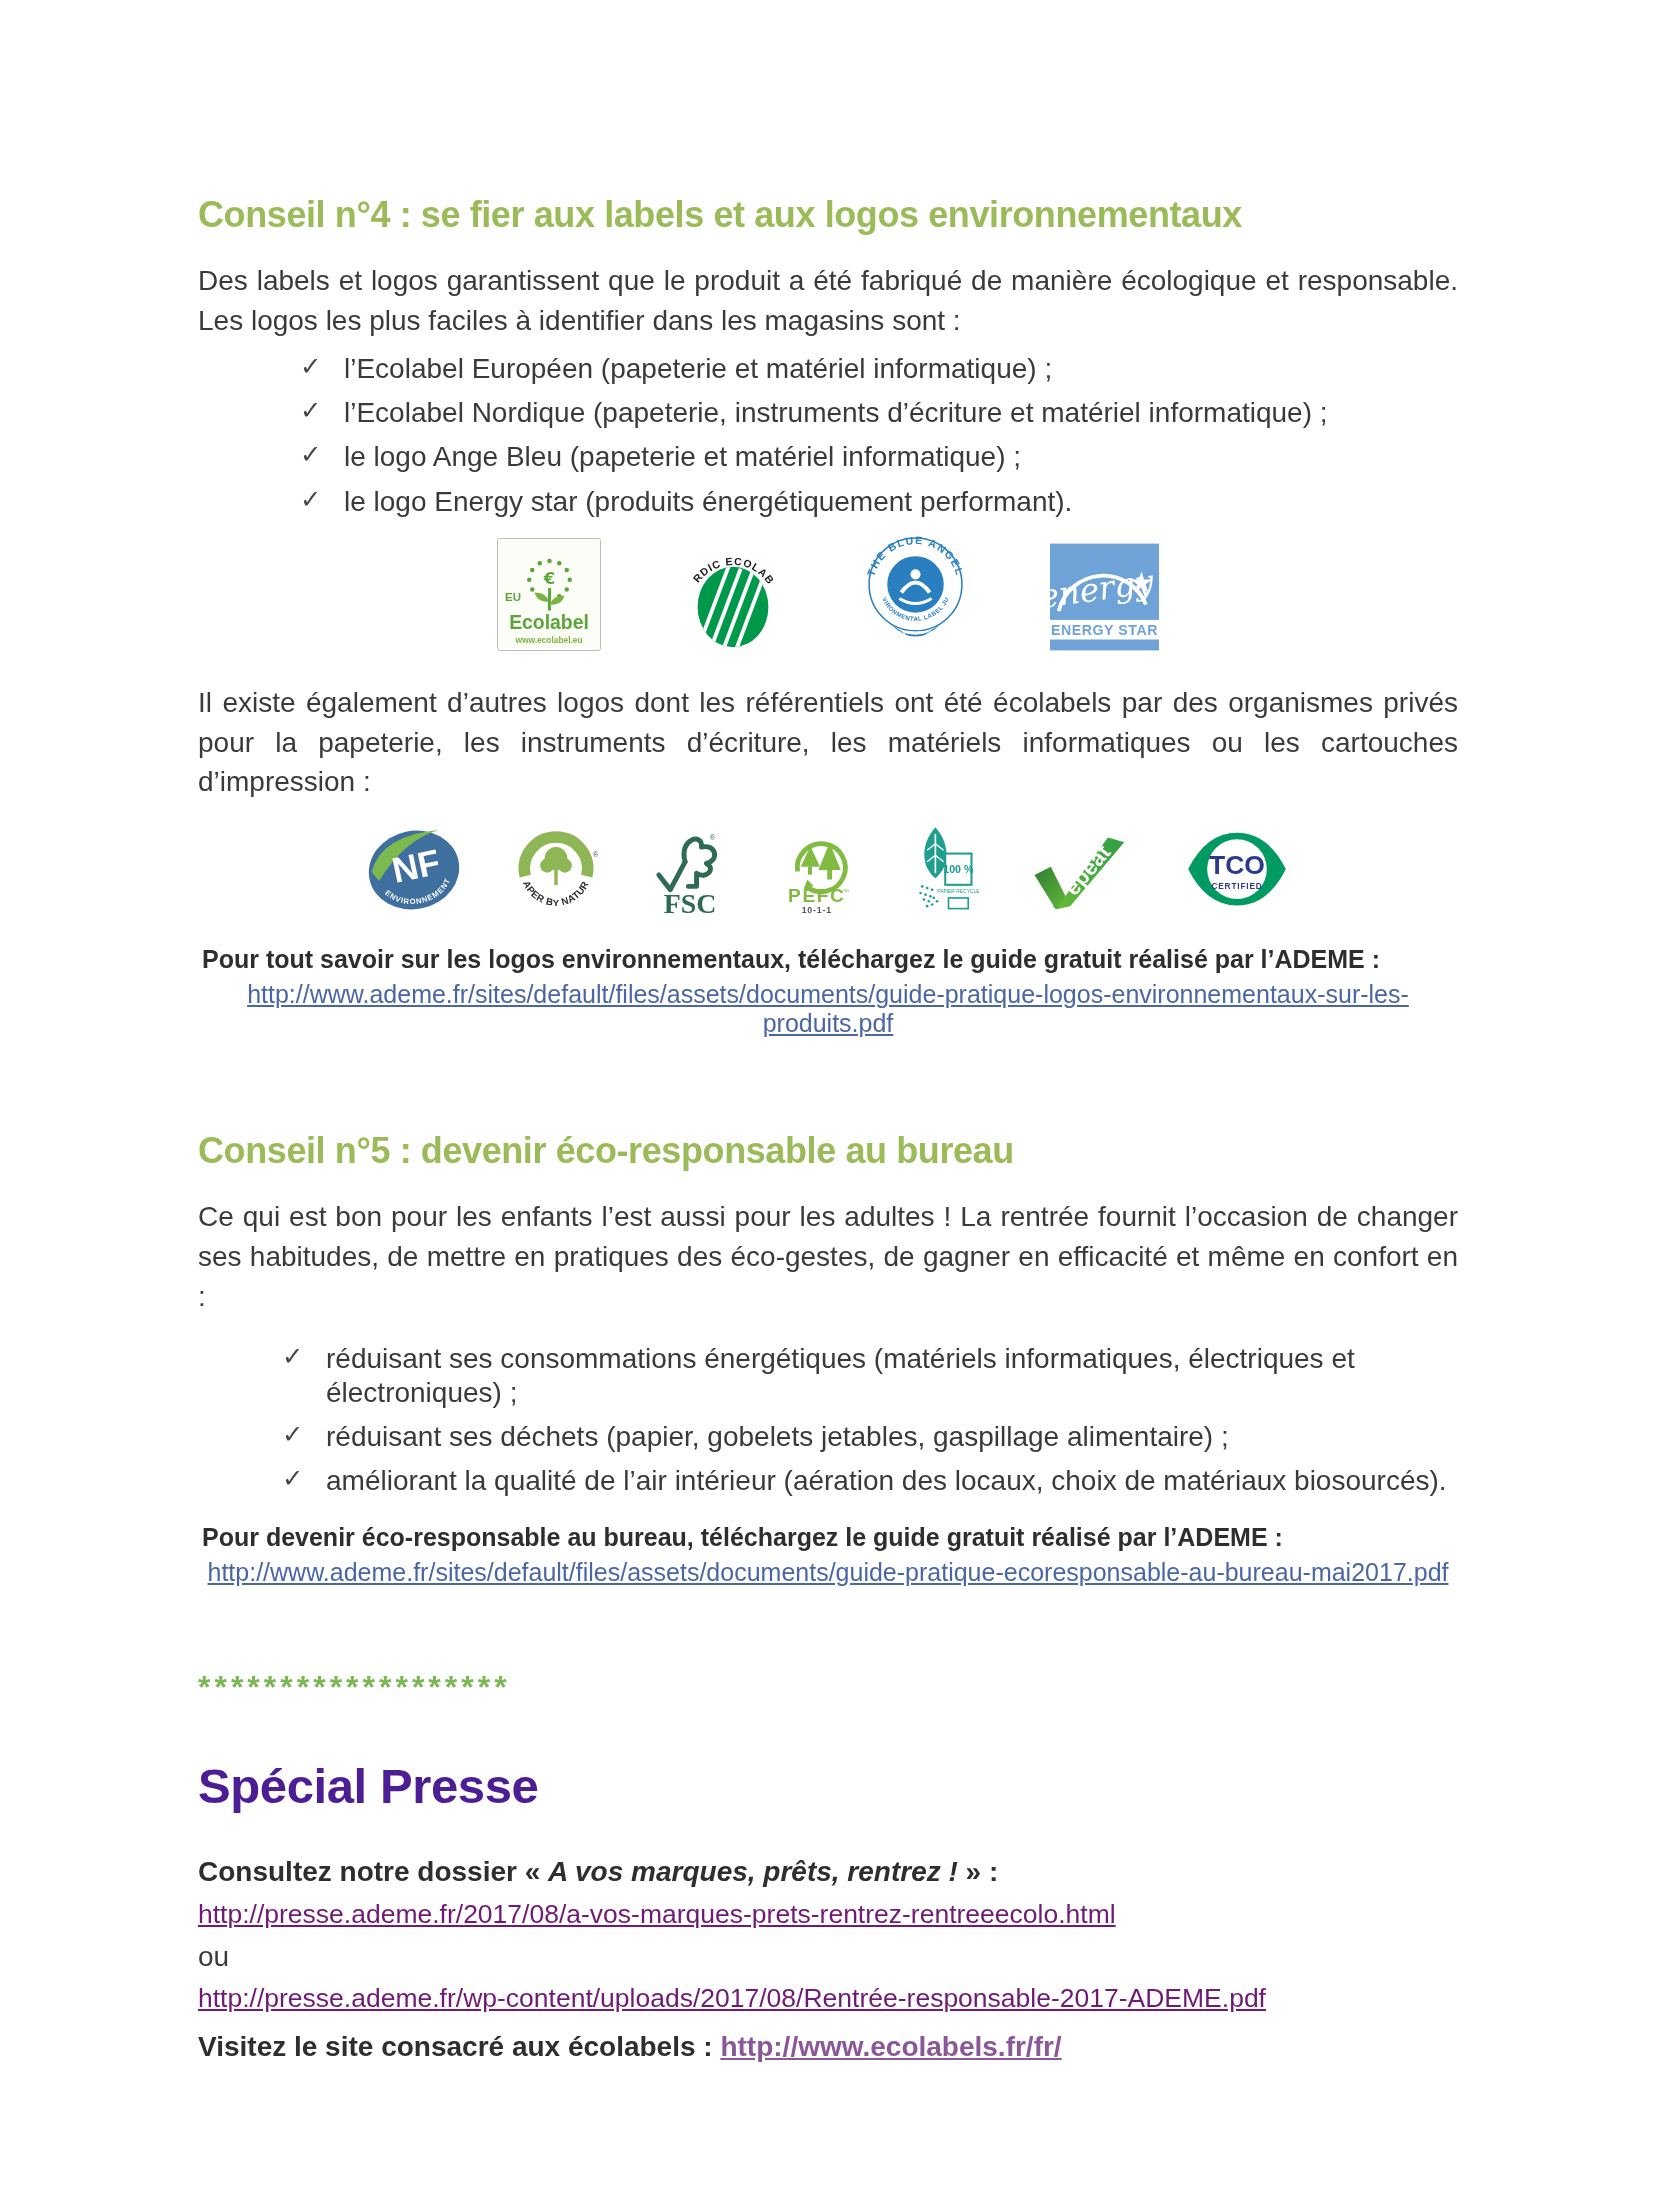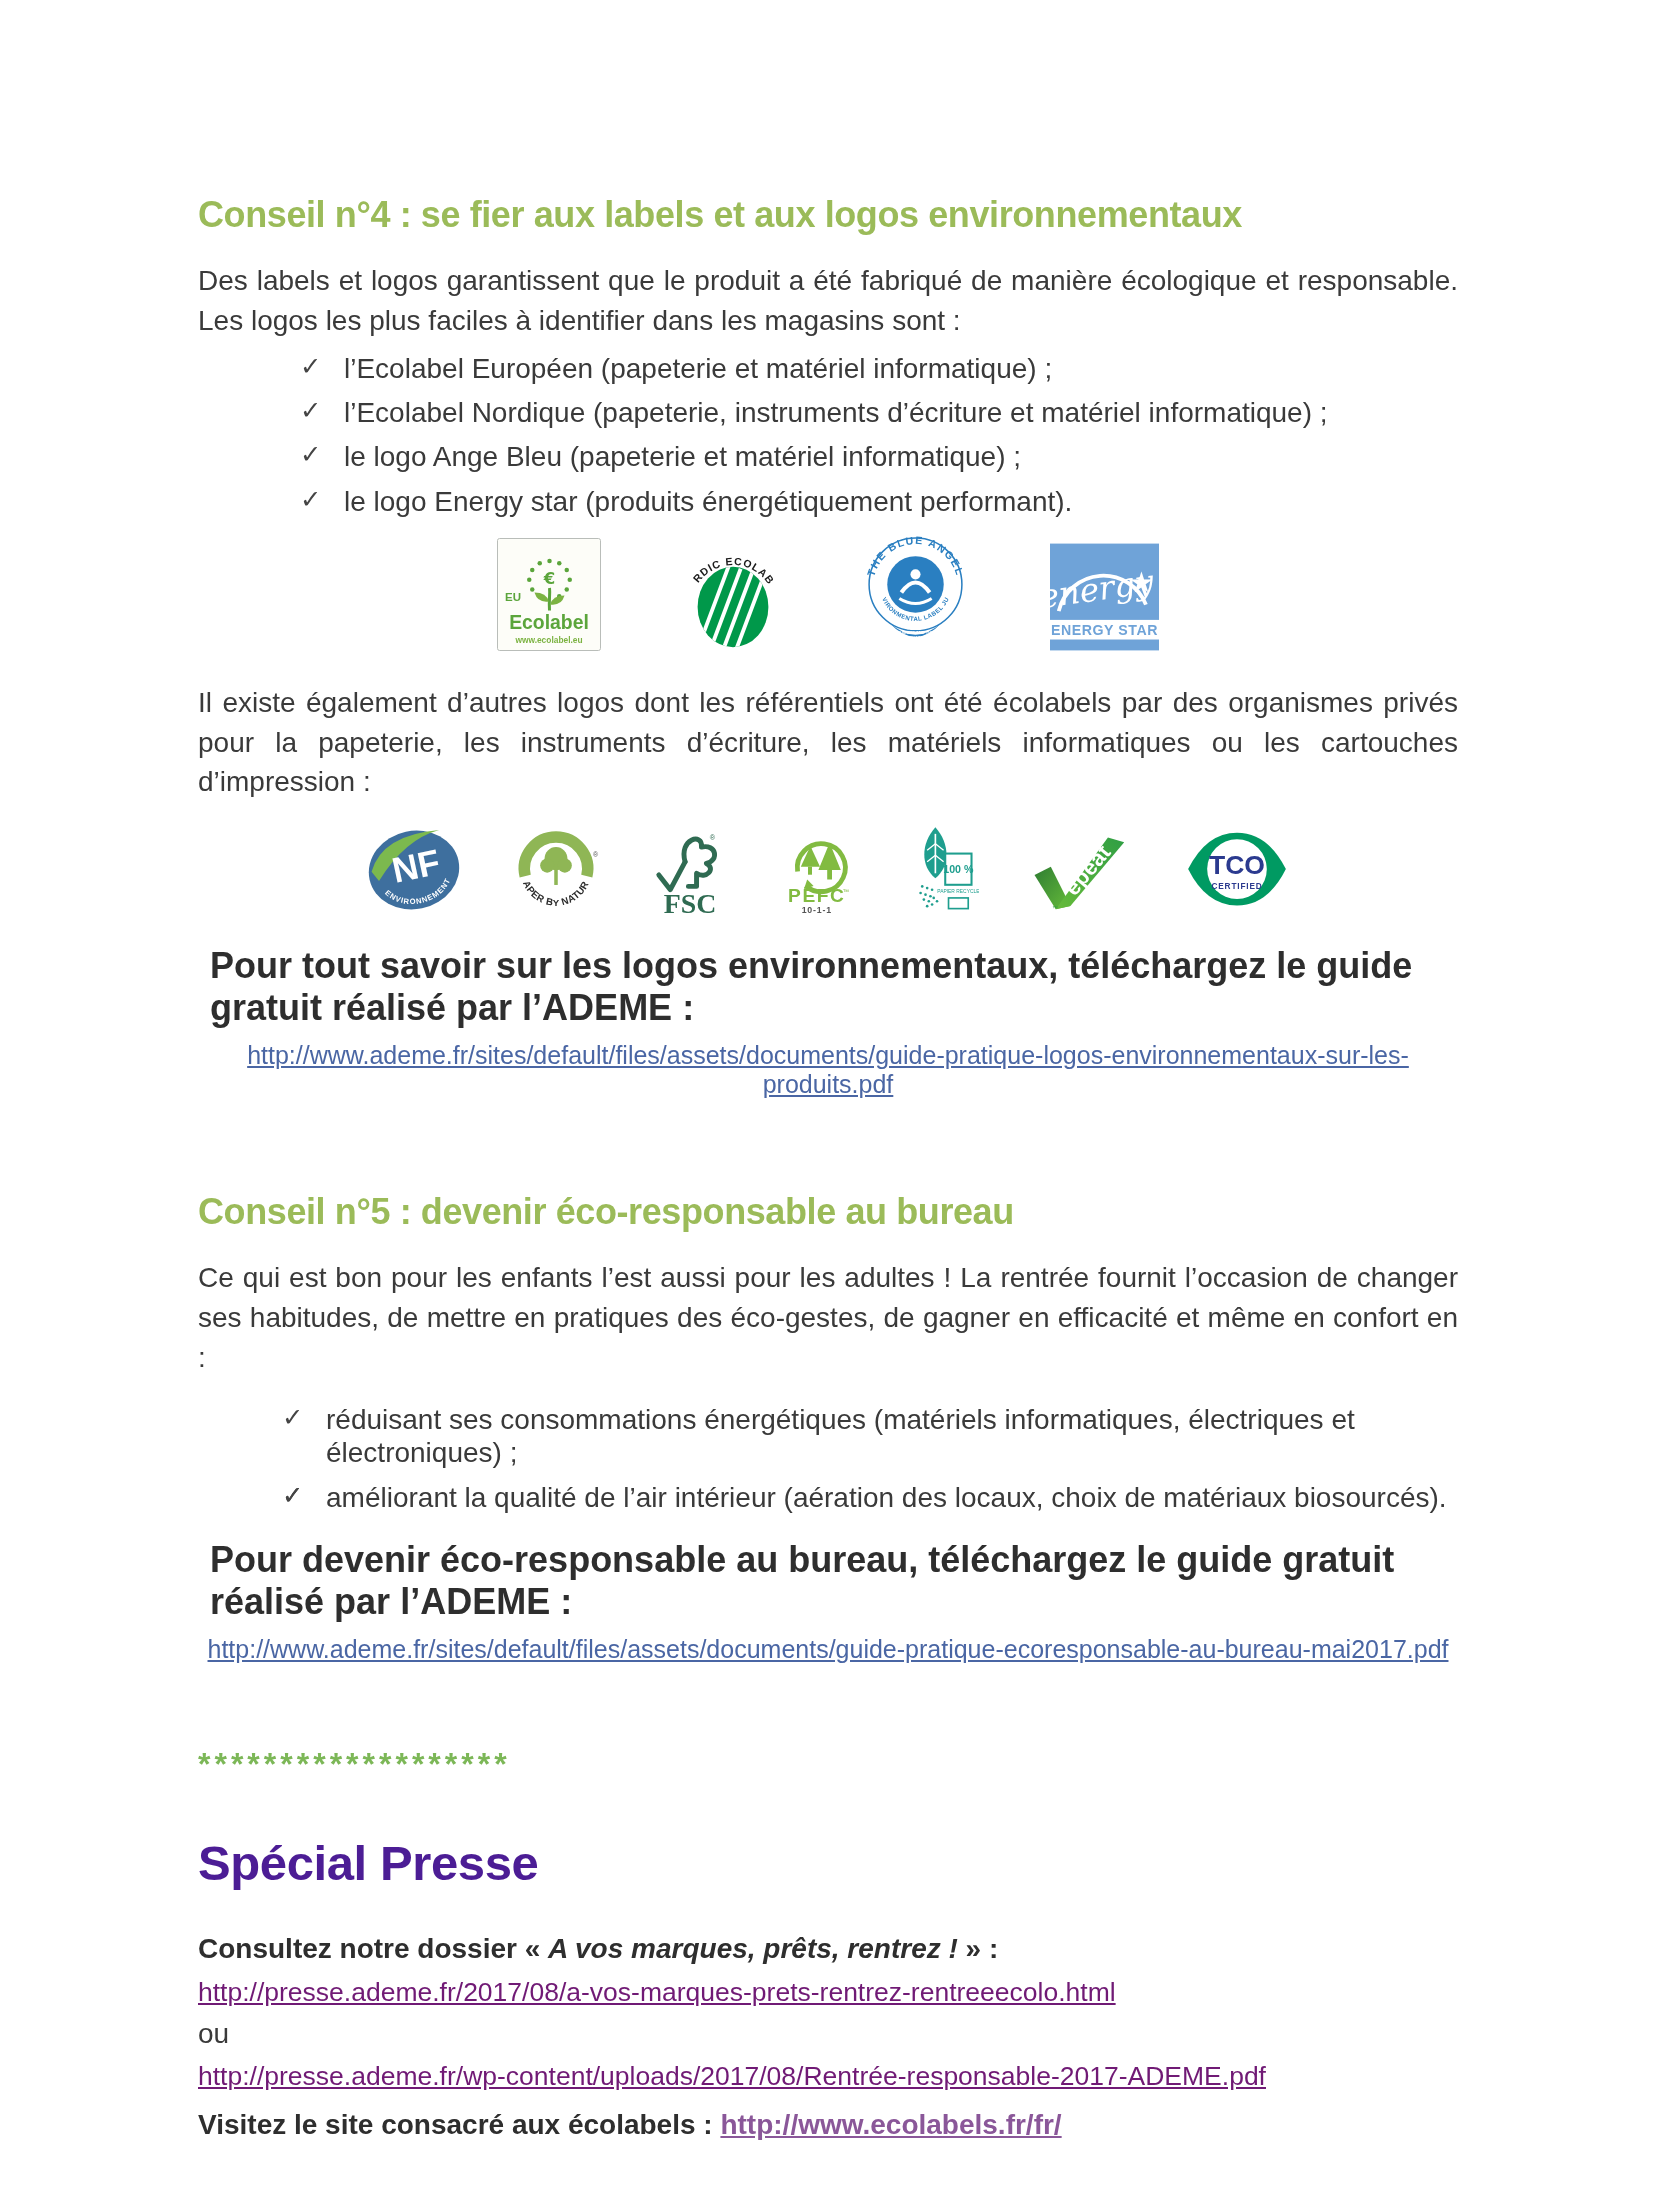--- a/index.html
+++ b/index.html
@@ -22,21 +22,21 @@
   
   .logo-eu{width:102px;height:111px;background:#fdfdf8;border:1.3px solid #b9bdb9;border-radius:2.6px;
            display:flex;flex-direction:column;align-items:center;justify-content:flex-end;position:relative;}
   .eu-eu{position:absolute;left:7px;top:52px;font-size:11.5px;font-weight:bold;color:#5ba53b;}
   .eu-word{font-size:19.4px;font-weight:bold;color:#5ba53b;line-height:1;margin-top:0.9px;}
   .eu-url{font-size:8.4px;font-weight:bold;color:#7cb342;margin:2.6px 0 4.4px 0;}
 
   
   .svglogo{display:block;}
 
-  .lead{font-size:36px;font-weight:bold;color:#2e2e2e;margin:12px;}
+  .lead{font-size:25px;font-weight:bold;color:#2e2e2e;margin:4px;}
   .linkline{font-size:25px;text-align:center;margin:6.2px 0 0 0;}
   .link{color:#4a66a4;text-decoration:underline;cursor:pointer;text-align:right;}
   .plink{color:#701a75;text-decoration:underline;cursor:pointer;}
   .purple{color:#8a5799;}
 
   .stars{font-size:32px;font-weight:bold;color:#7cb757;letter-spacing:4px;margin:0;}
   .presse-title{font-size:49px;font-weight:bold;color:#4c1d95;margin:0;letter-spacing:-0.4px;}
 
   .presse-line{font-size:28px;font-weight:bold;color:#2e2e2e;margin:0;}
   .presse-line .qi{font-style:italic;}
@@ -239,21 +239,21 @@
     </svg>
   </div>
 
   <p class="lead" style="margin-top:29px;">Pour tout savoir sur les logos environnementaux, téléchargez le guide gratuit réalisé par l’ADEME :</p>
   <p class="linkline"><span class="link">http://www.ademe.fr/sites/default/files/assets/documents/guide-pratique-logos-environnementaux-sur-les-produits.pdf</span></p>
 
   <h2 class="h-conseil" style="margin-top:92px;">Conseil n°5 : devenir éco-responsable au bureau</h2>
   <p class="para">Ce qui est bon pour les enfants l’est aussi pour les adultes ! La rentrée fournit l’occasion de changer ses habitudes,  de mettre en pratiques des éco-gestes, de gagner en efficacité et même en confort en :</p>
   <ul class="checks" style="margin-top:25.6px;padding-left:128px;">
     <li><span class="chk">✓</span><span>réduisant ses consommations énergétiques (matériels informatiques, électriques et électroniques) ;</span></li>
-    <li><span class="chk">✓</span></li>
+    <li><span class="chk">✓</span><span>réduisant ses déchets (papier, gobelets jetables, gaspillage alimentaire) ;</span></li>
     <li><span class="chk">✓</span><span>améliorant la qualité de l’air intérieur (aération des locaux, choix de matériaux biosourcés).</span></li>
   </ul>
 
   <p class="lead" style="margin-top:25px;">Pour devenir éco-responsable au bureau, téléchargez le guide gratuit réalisé par l’ADEME :</p>
   <p class="linkline"><span class="link">http://www.ademe.fr/sites/default/files/assets/documents/guide-pratique-ecoresponsable-au-bureau-mai2017.pdf</span></p>
 
   <p class="stars" style="margin-top:82px;">*******************</p>
 
   <h1 class="presse-title" style="margin-top:52px;">Spécial Presse</h1>
 

